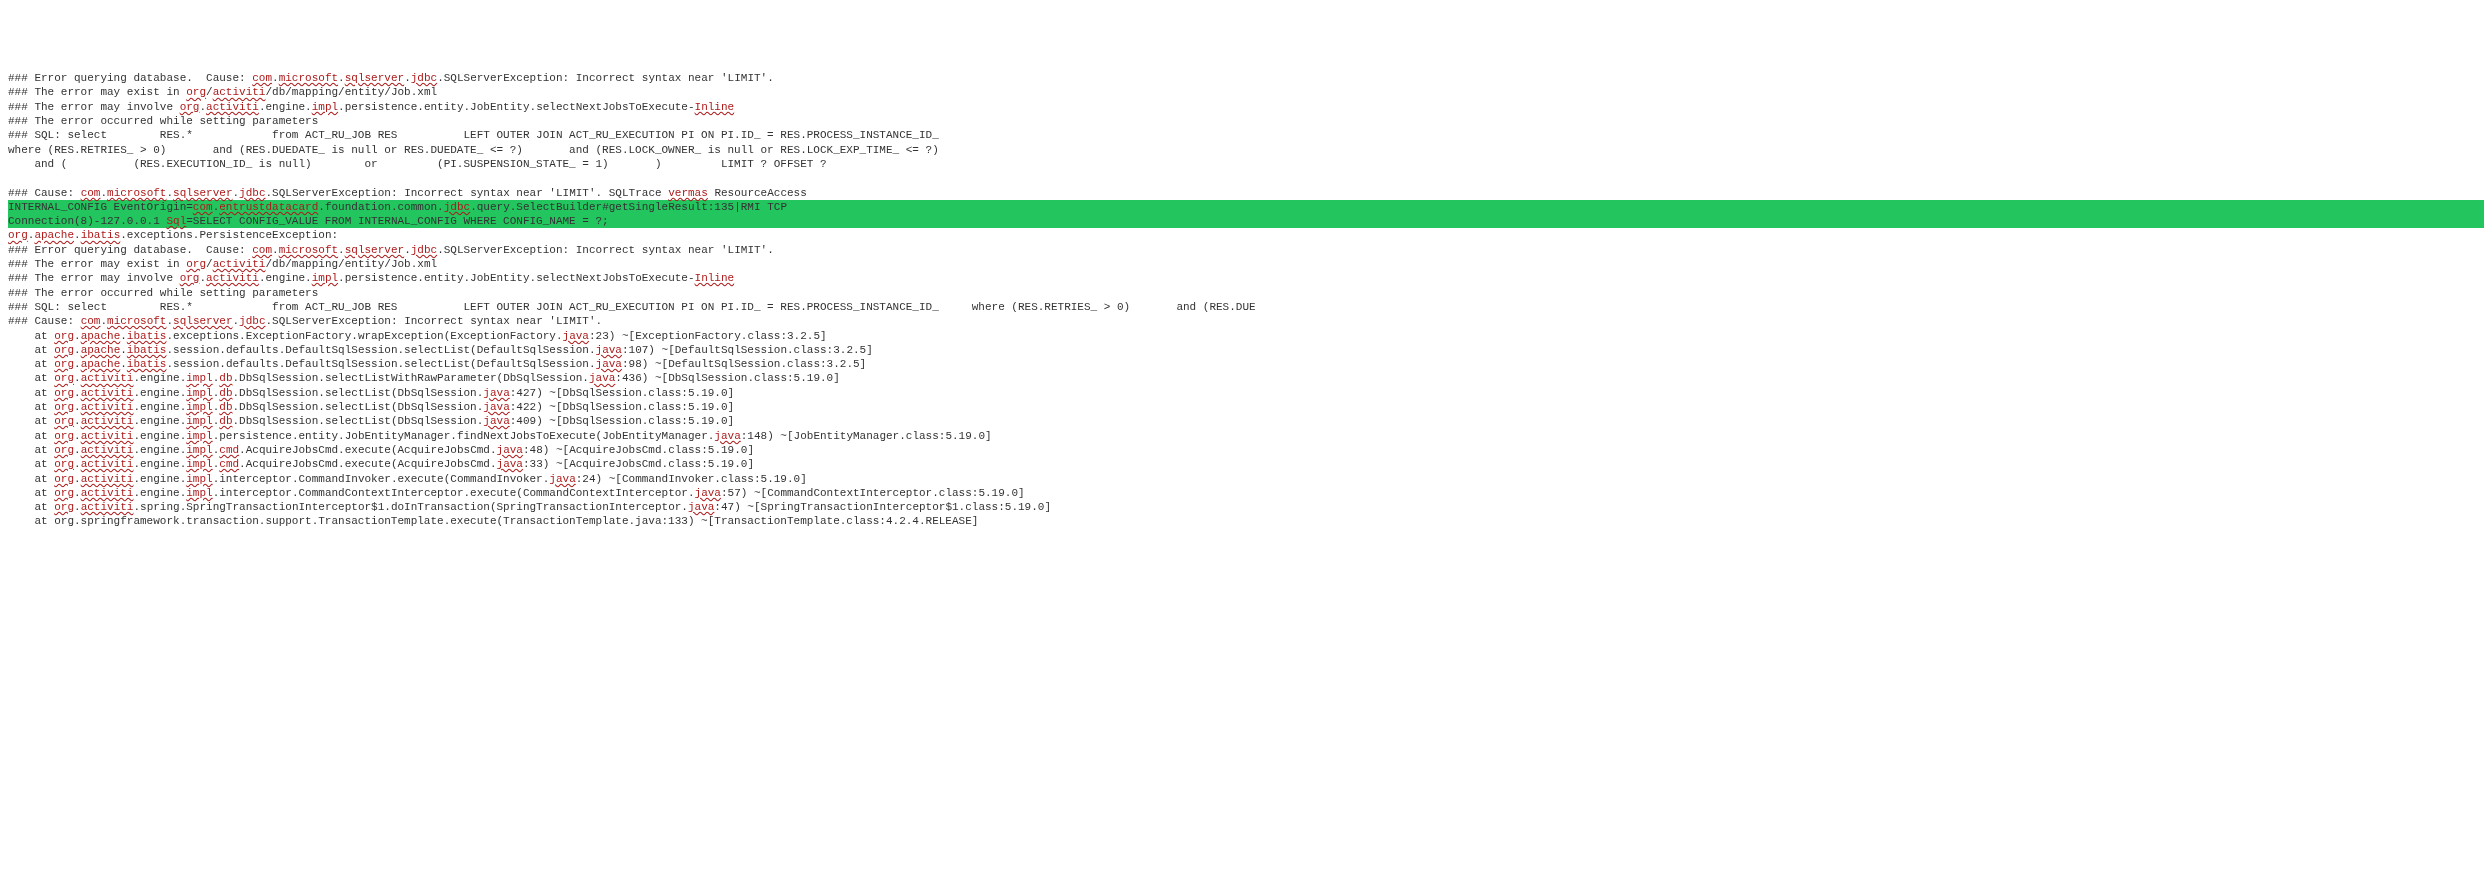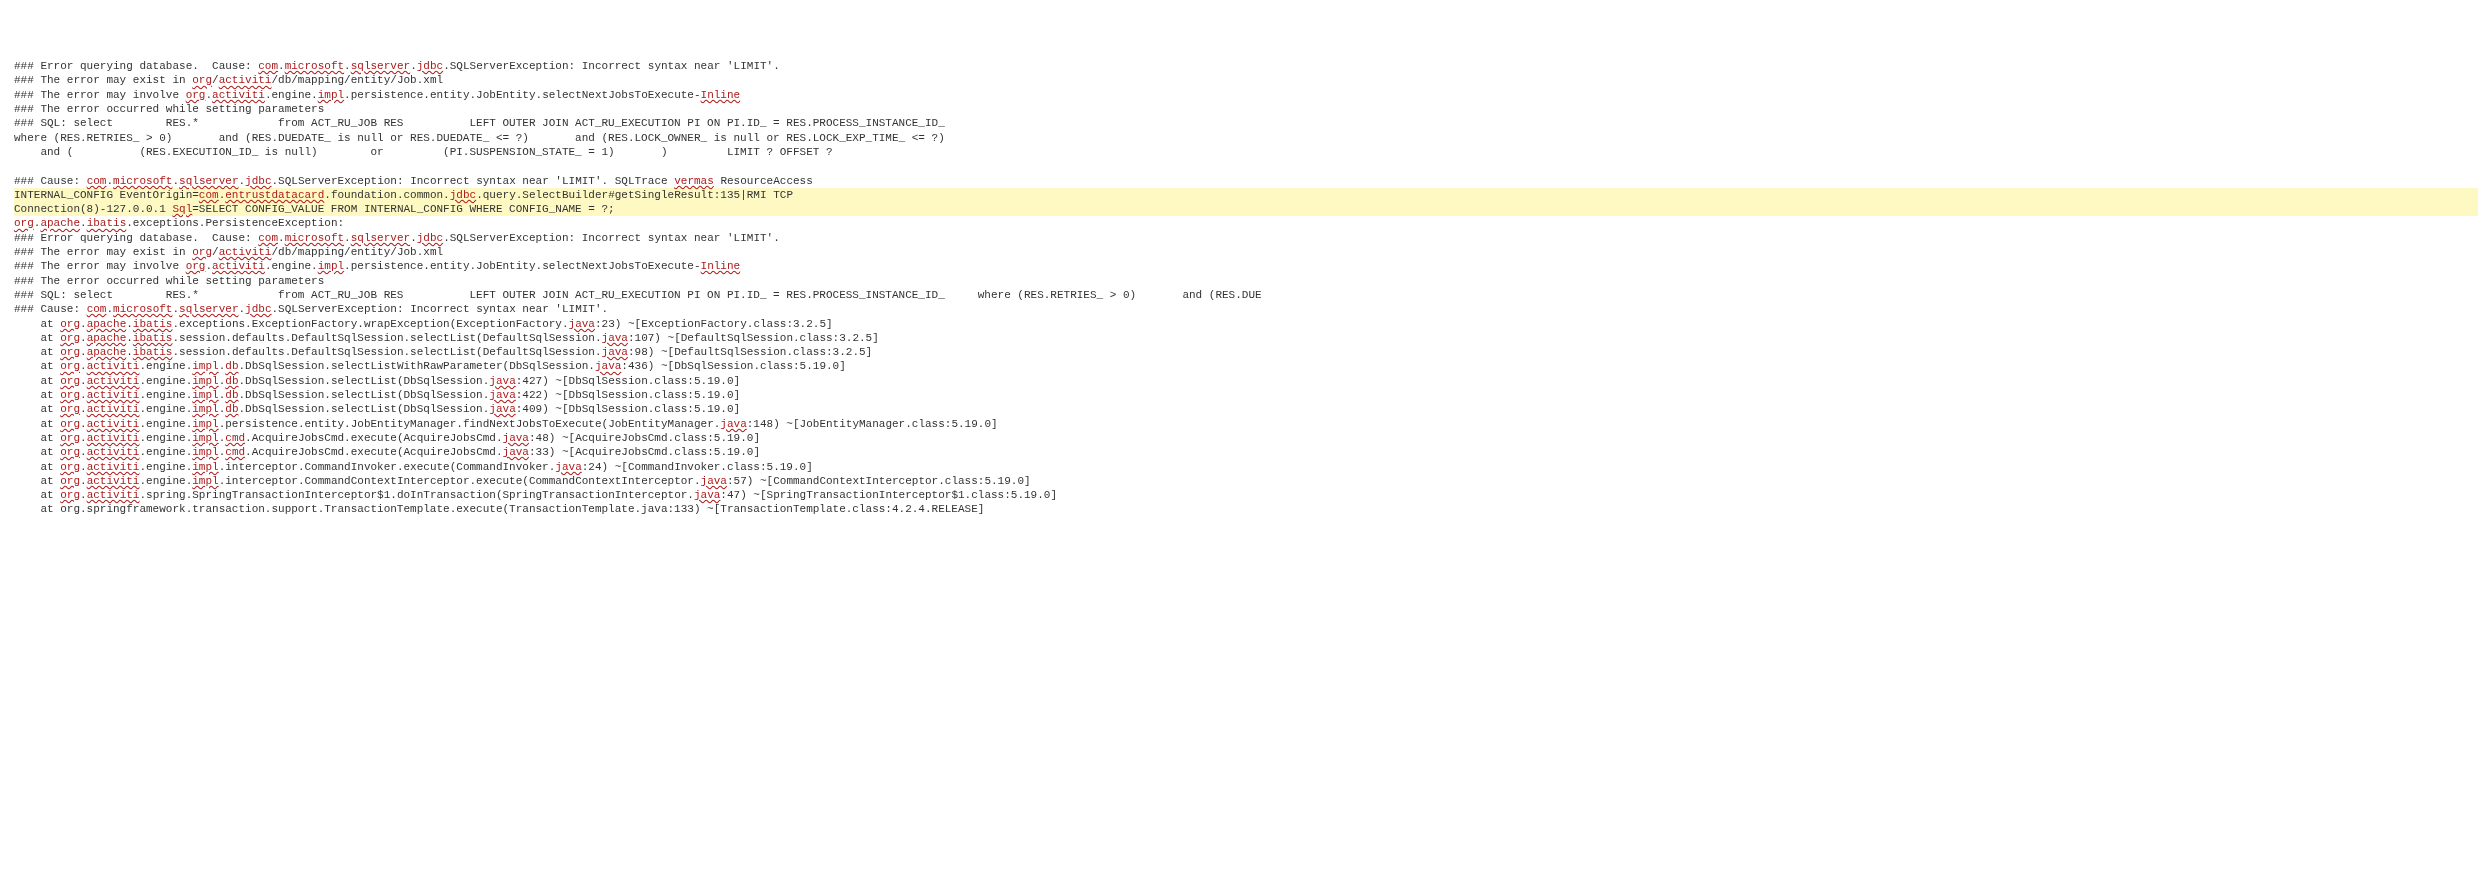--- a/index.html
+++ b/index.html
@@ -7,33 +7,34 @@
     padding: 0;
     font-family: 'Courier New', Courier, monospace;
     font-size: 11px;
     line-height: 1.3;
     color: #333;
     background: #fff;
     white-space: pre;
     overflow-x: auto;
   }
   .log-container {
-    padding: 2px 14px;
+    padding: 2px 8px;
+    margin-top: 12px;
   }
   .line {
     white-space: pre;
   }
   .err {
     color: #ad1a1a;
     text-decoration: underline;
     text-decoration-style: wavy;
     text-decoration-color: #ad1a1a;
   }
   .highlighted {
-    background: #fef9c3;
+    background: #22c55e;
   }
 </style>
 </head>
 <body>
 
 
 
 <div class="log-container" id="log-root"><div class="line">### Error querying database.  Cause: <span class="err">com</span>.<span class="err">microsoft</span>.<span class="err">sqlserver</span>.<span class="err">jdbc</span>.SQLServerException: Incorrect syntax near 'LIMIT'.</div><div class="line">### The error may exist in <span class="err">org</span>/<span class="err">activiti</span>/db/mapping/entity/Job.xml</div><div class="line">### The error may involve <span class="err">org</span>.<span class="err">activiti</span>.engine.<span class="err">impl</span>.persistence.entity.JobEntity.selectNextJobsToExecute-<span class="err">Inline</span></div><div class="line">### The error occurred while setting parameters</div><div class="line">### SQL: select        RES.*            from ACT_RU_JOB RES          LEFT OUTER JOIN ACT_RU_EXECUTION PI ON PI.ID_ = RES.PROCESS_INSTANCE_ID_</div><div class="line">where (RES.RETRIES_ &gt; 0)       and (RES.DUEDATE_ is null or RES.DUEDATE_ &lt;= ?)       and (RES.LOCK_OWNER_ is null or RES.LOCK_EXP_TIME_ &lt;= ?)</div><div class="line">    and (          (RES.EXECUTION_ID_ is null)        or         (PI.SUSPENSION_STATE_ = 1)       )         LIMIT ? OFFSET ?</div><div class="line">&nbsp;</div><div class="line">### Cause: <span class="err">com</span>.<span class="err">microsoft</span>.<span class="err">sqlserver</span>.<span class="err">jdbc</span>.SQLServerException: Incorrect syntax near 'LIMIT'. SQLTrace <span class="err">vermas</span> ResourceAccess</div><div class="line highlighted">INTERNAL_CONFIG EventOrigin=<span class="err">com</span>.<span class="err">entrustdatacard</span>.foundation.common.<span class="err">jdbc</span>.query.SelectBuilder#getSingleResult:135|RMI TCP</div><div class="line highlighted">Connection(8)-127.0.0.1 <span class="err">Sql</span>=SELECT CONFIG_VALUE FROM INTERNAL_CONFIG WHERE CONFIG_NAME = ?;</div><div class="line"><span class="err">org</span>.<span class="err">apache</span>.<span class="err">ibatis</span>.exceptions.PersistenceException:</div><div class="line">### Error querying database.  Cause: <span class="err">com</span>.<span class="err">microsoft</span>.<span class="err">sqlserver</span>.<span class="err">jdbc</span>.SQLServerException: Incorrect syntax near 'LIMIT'.</div><div class="line">### The error may exist in <span class="err">org</span>/<span class="err">activiti</span>/db/mapping/entity/Job.xml</div><div class="line">### The error may involve <span class="err">org</span>.<span class="err">activiti</span>.engine.<span class="err">impl</span>.persistence.entity.JobEntity.selectNextJobsToExecute-<span class="err">Inline</span></div><div class="line">### The error occurred while setting parameters</div><div class="line">### SQL: select        RES.*            from ACT_RU_JOB RES          LEFT OUTER JOIN ACT_RU_EXECUTION PI ON PI.ID_ = RES.PROCESS_INSTANCE_ID_     where (RES.RETRIES_ &gt; 0)       and (RES.DUE</div><div class="line">### Cause: <span class="err">com</span>.<span class="err">microsoft</span>.<span class="err">sqlserver</span>.<span class="err">jdbc</span>.SQLServerException: Incorrect syntax near 'LIMIT'.</div><div class="line">    at <span class="err">org</span>.<span class="err">apache</span>.<span class="err">ibatis</span>.exceptions.ExceptionFactory.wrapException(ExceptionFactory.<span class="err">java</span>:23) ~[ExceptionFactory.class:3.2.5]</div><div class="line">    at <span class="err">org</span>.<span class="err">apache</span>.<span class="err">ibatis</span>.session.defaults.DefaultSqlSession.selectList(DefaultSqlSession.<span class="err">java</span>:107) ~[DefaultSqlSession.class:3.2.5]</div><div class="line">    at <span class="err">org</span>.<span class="err">apache</span>.<span class="err">ibatis</span>.session.defaults.DefaultSqlSession.selectList(DefaultSqlSession.<span class="err">java</span>:98) ~[DefaultSqlSession.class:3.2.5]</div><div class="line">    at <span class="err">org</span>.<span class="err">activiti</span>.engine.<span class="err">impl</span>.<span class="err">db</span>.DbSqlSession.selectListWithRawParameter(DbSqlSession.<span class="err">java</span>:436) ~[DbSqlSession.class:5.19.0]</div><div class="line">    at <span class="err">org</span>.<span class="err">activiti</span>.engine.<span class="err">impl</span>.<span class="err">db</span>.DbSqlSession.selectList(DbSqlSession.<span class="err">java</span>:427) ~[DbSqlSession.class:5.19.0]</div><div class="line">    at <span class="err">org</span>.<span class="err">activiti</span>.engine.<span class="err">impl</span>.<span class="err">db</span>.DbSqlSession.selectList(DbSqlSession.<span class="err">java</span>:422) ~[DbSqlSession.class:5.19.0]</div><div class="line">    at <span class="err">org</span>.<span class="err">activiti</span>.engine.<span class="err">impl</span>.<span class="err">db</span>.DbSqlSession.selectList(DbSqlSession.<span class="err">java</span>:409) ~[DbSqlSession.class:5.19.0]</div><div class="line">    at <span class="err">org</span>.<span class="err">activiti</span>.engine.<span class="err">impl</span>.persistence.entity.JobEntityManager.findNextJobsToExecute(JobEntityManager.<span class="err">java</span>:148) ~[JobEntityManager.class:5.19.0]</div><div class="line">    at <span class="err">org</span>.<span class="err">activiti</span>.engine.<span class="err">impl</span>.<span class="err">cmd</span>.AcquireJobsCmd.execute(AcquireJobsCmd.<span class="err">java</span>:48) ~[AcquireJobsCmd.class:5.19.0]</div><div class="line">    at <span class="err">org</span>.<span class="err">activiti</span>.engine.<span class="err">impl</span>.<span class="err">cmd</span>.AcquireJobsCmd.execute(AcquireJobsCmd.<span class="err">java</span>:33) ~[AcquireJobsCmd.class:5.19.0]</div><div class="line">    at <span class="err">org</span>.<span class="err">activiti</span>.engine.<span class="err">impl</span>.interceptor.CommandInvoker.execute(CommandInvoker.<span class="err">java</span>:24) ~[CommandInvoker.class:5.19.0]</div><div class="line">    at <span class="err">org</span>.<span class="err">activiti</span>.engine.<span class="err">impl</span>.interceptor.CommandContextInterceptor.execute(CommandContextInterceptor.<span class="err">java</span>:57) ~[CommandContextInterceptor.class:5.19.0]</div><div class="line">    at <span class="err">org</span>.<span class="err">activiti</span>.spring.SpringTransactionInterceptor$1.doInTransaction(SpringTransactionInterceptor.<span class="err">java</span>:47) ~[SpringTransactionInterceptor$1.class:5.19.0]</div><div class="line">    at org.springframework.transaction.support.TransactionTemplate.execute(TransactionTemplate.java:133) ~[TransactionTemplate.class:4.2.4.RELEASE]</div></div>
 
 

